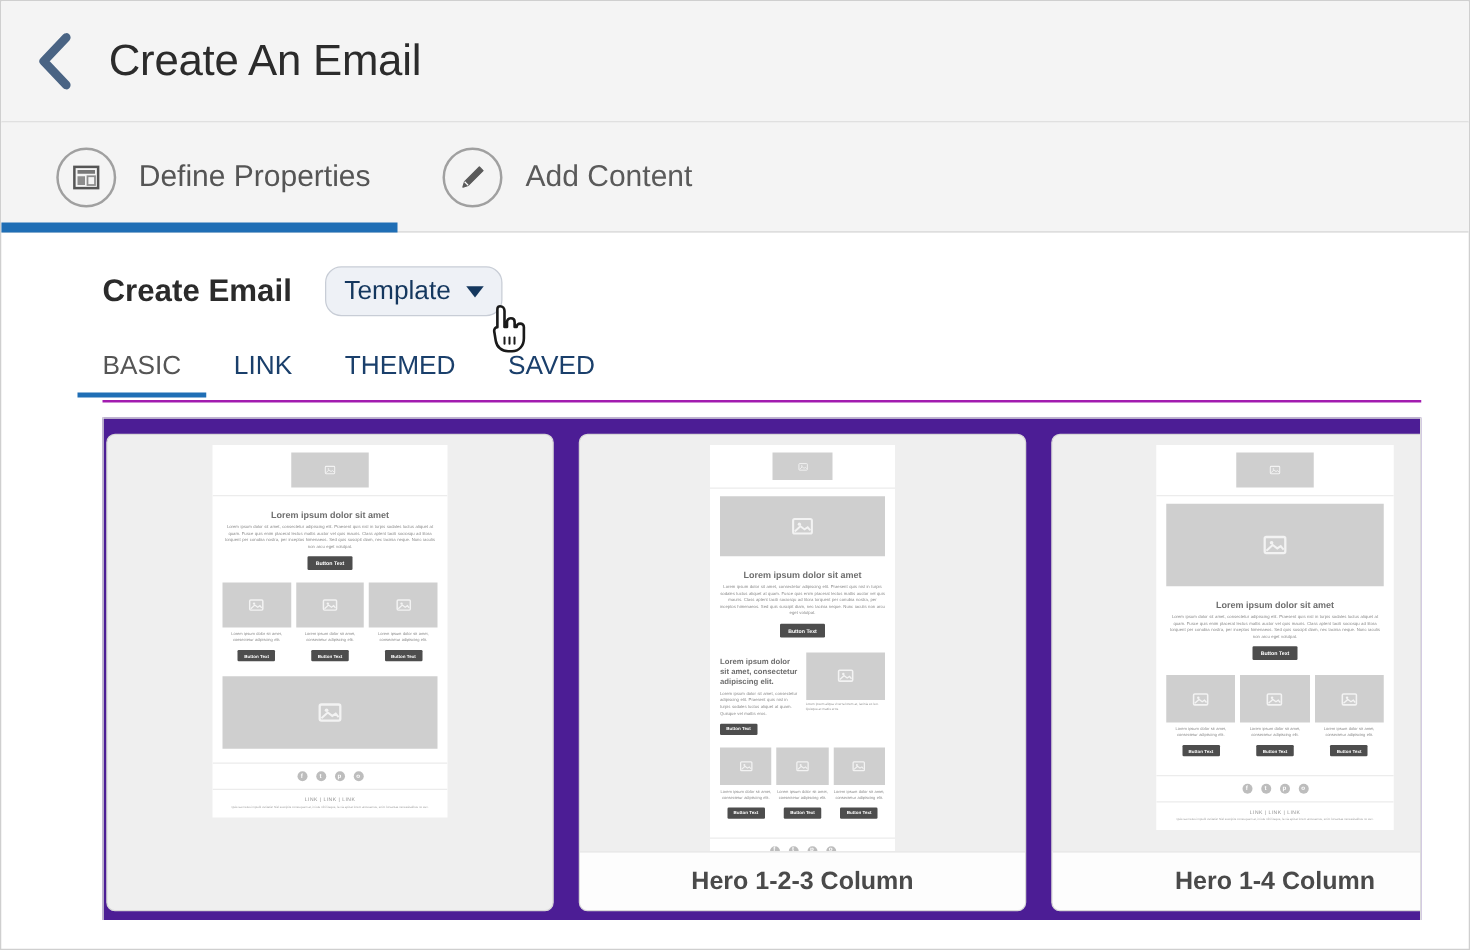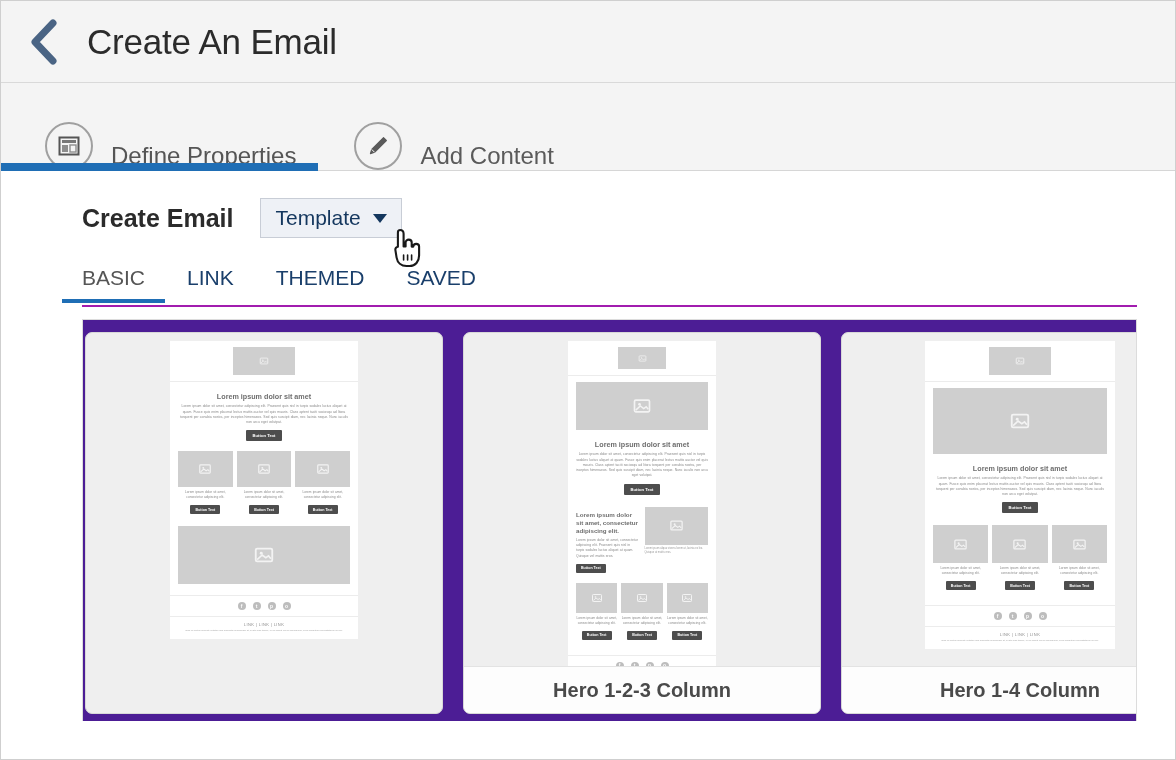--- a/index.html
+++ b/index.html
@@ -14,21 +14,21 @@
     position:relative;
     width:1176px;height:760px;
     box-sizing:border-box;
     border:1px solid #cfcfcf;
     background:#ffffff;
     overflow:hidden;
   }
 
   
   .titlebar{
-    height:82px;
+    height:97px;
     background:#f4f4f4;
     border-bottom:1px solid #d9d9d9;
     display:flex;align-items:center;
     box-sizing:border-box;
     padding-left:22px;
   }
   .back-icon{
     width:40px;height:46px;
     display:flex;align-items:center;justify-content:center;
     cursor:pointer;flex:none;
@@ -44,21 +44,21 @@
   
   .stepbar{
     height:88px;
     background:#f4f4f4;
     border-bottom:1px solid #d6d6d6;
     display:flex;align-items:stretch;
     box-sizing:border-box;
     padding-left:40px;
   }
   .step{
-    display:flex;align-items:flex-end;
+    display:flex;align-items:center;
     position:relative;
     padding:0 4px;
     cursor:pointer;
   }
   .step + .step{margin-left:50px;}
   .step .circ{
     width:44px;height:44px;border-radius:50%;
     border:2px solid #a0a0a0;
     display:flex;align-items:center;justify-content:center;
     flex:none;background:#f4f4f4;
@@ -89,21 +89,21 @@
     font-size:25px;font-weight:bold;color:#2b2b2b;
     white-space:nowrap;
   }
   .template-btn{
     margin-left:27px;
     height:40px;box-sizing:border-box;
     padding:4px 14px;
     display:flex;align-items:center;
     background:#eef1f6;
     border:1px solid #c8cdd6;
-    border-radius:0;
+    border-radius:13px;
     color:#14375e;
     font-size:21px;
     cursor:pointer;
     position:relative;
   }
   .caret{
     margin-left:12px;
     width:0;height:0;
     border-left:7px solid transparent;
     border-right:7px solid transparent;

